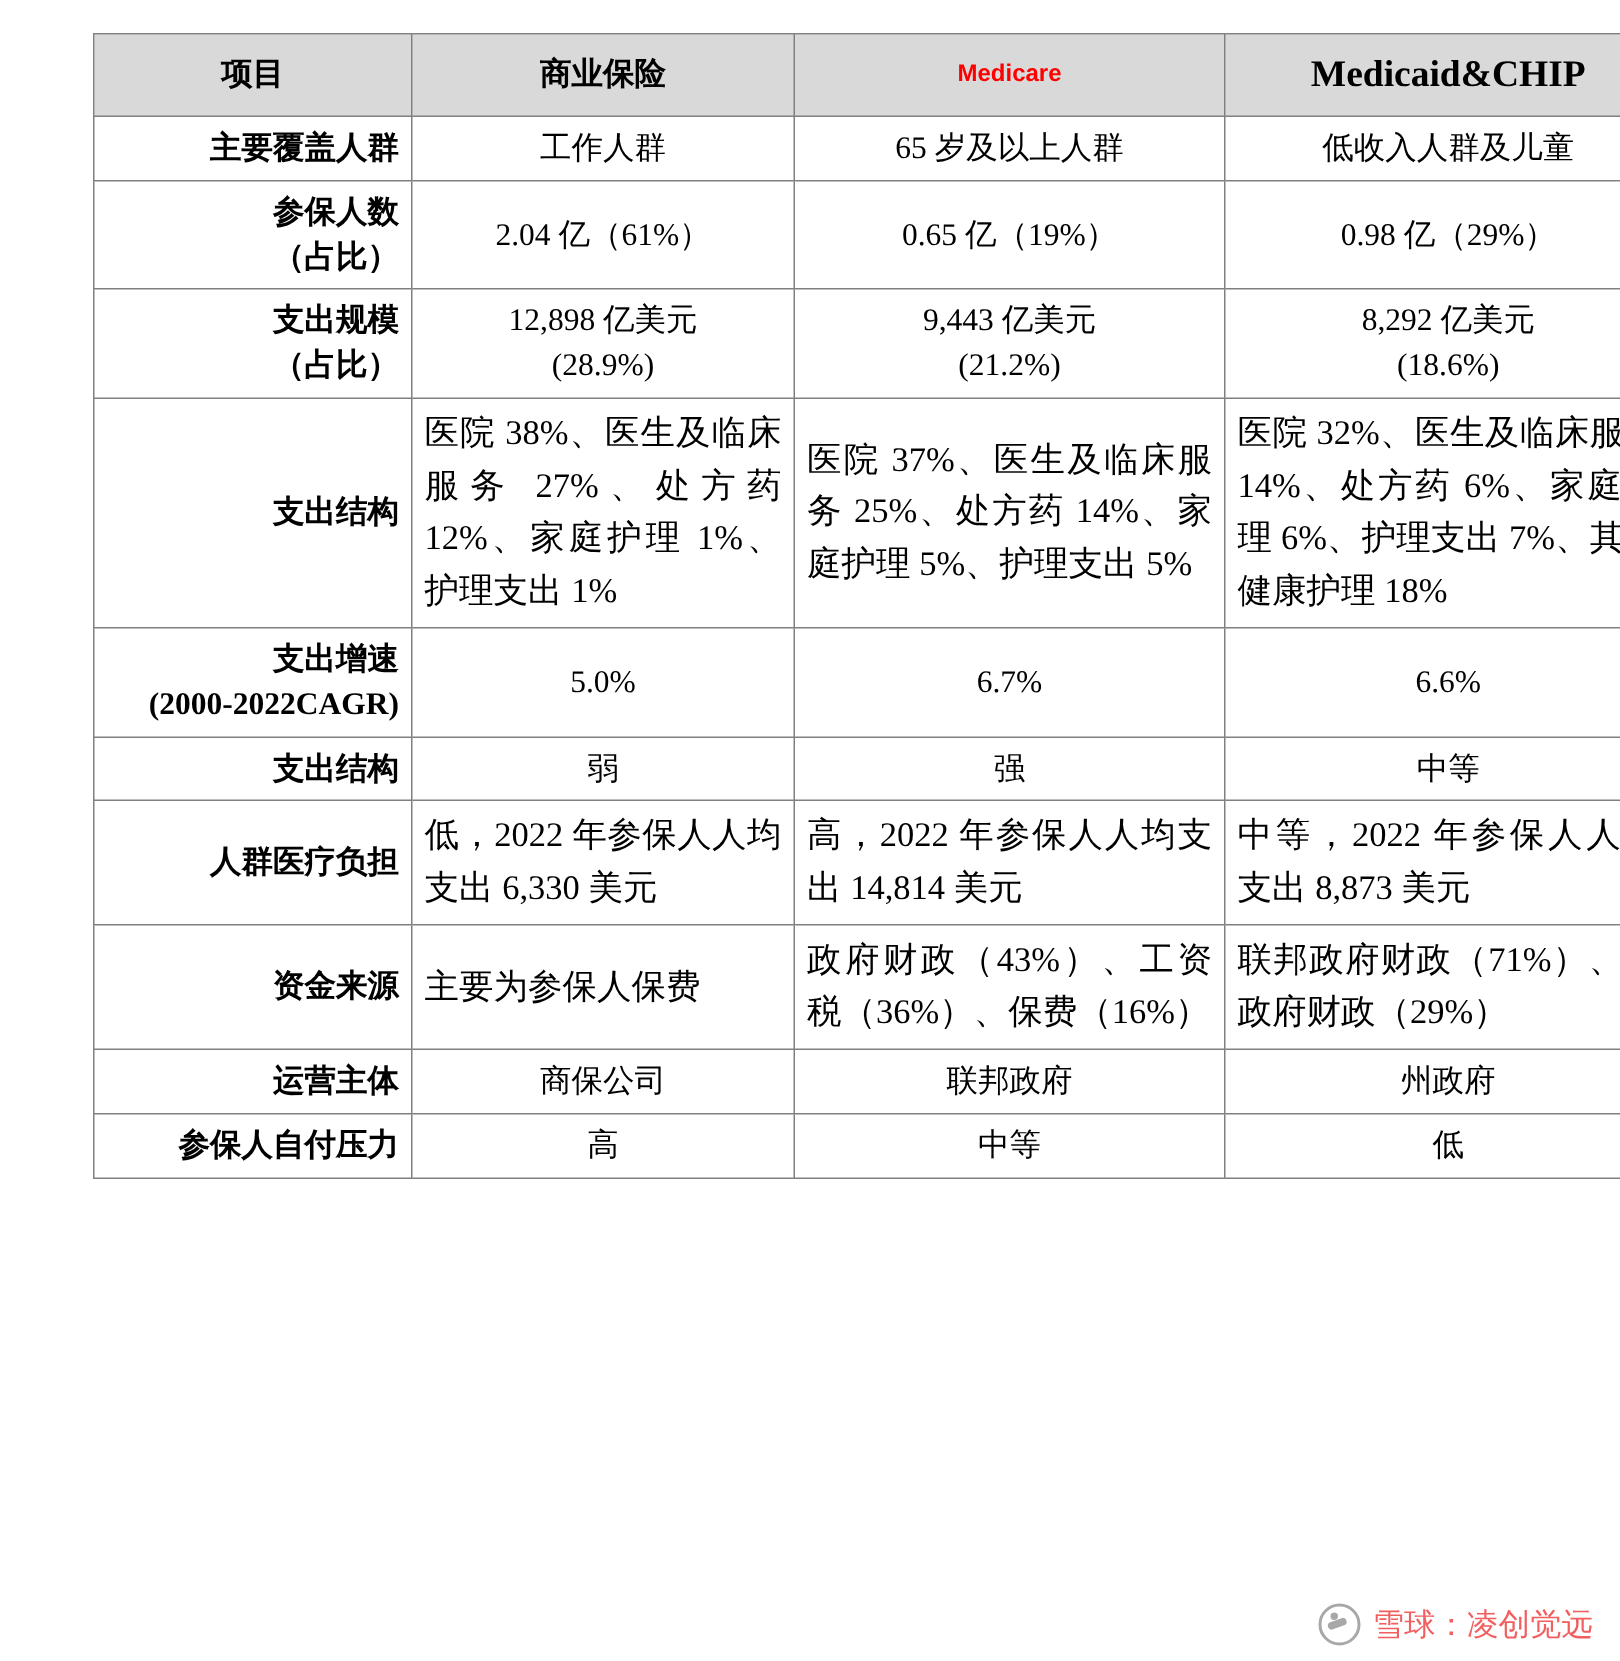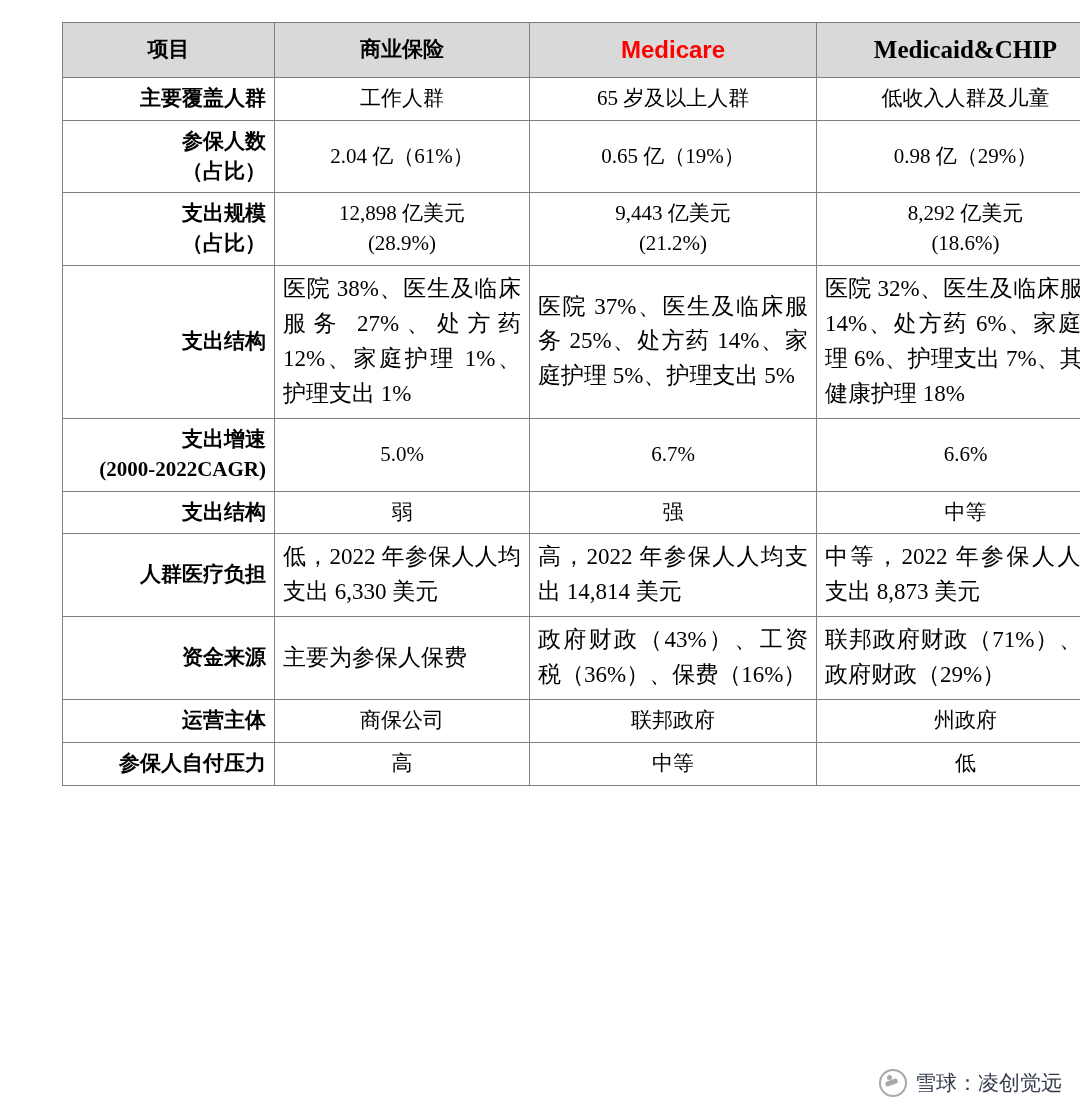--- a/index.html
+++ b/index.html
@@ -44,21 +44,21 @@
     background: #d9d9d9;
     text-align: center;
     font-weight: bold;
     font-size: 25px;
     height: 42px;
     padding: 4px 6px;
   }
   thead th.medicare {
     color: #ff0000;
     font-family: "Liberation Sans", sans-serif;
-    font-size: 24px;
+    font-size: 16px;
   }
   thead th.medicaid {
     font-family: Liberation Serif, serif;
     font-size: 25px;
   }
   thead th.item, thead th.commercial {
     font-family: "Liberation Serif", serif;
   }
 
   td.rowhead {
@@ -86,21 +86,21 @@
   }
 
   
   .watermark {
     position: absolute;
     right: 18px;
     bottom: 10px;
     display: flex;
     align-items: center;
     gap: 8px;
-    color: #0f172a;
+    color: #ef4444;
     font-size: 21px;
     font-family: "Liberation Sans", sans-serif;
     opacity: 0.85;
   }
   .wm-badge {
     width: 24px;
     height: 24px;
     border: 2px solid #9a9a9a;
     border-radius: 50%;
     position: relative;

